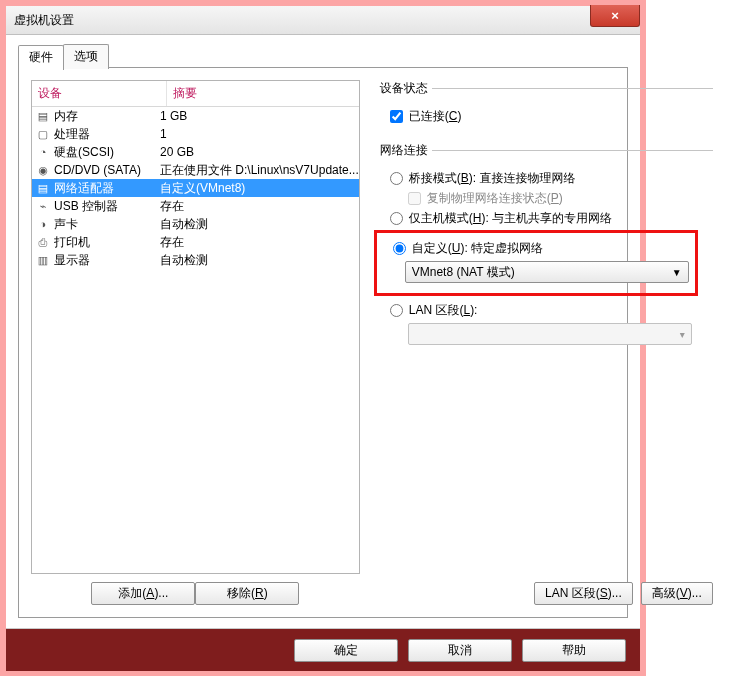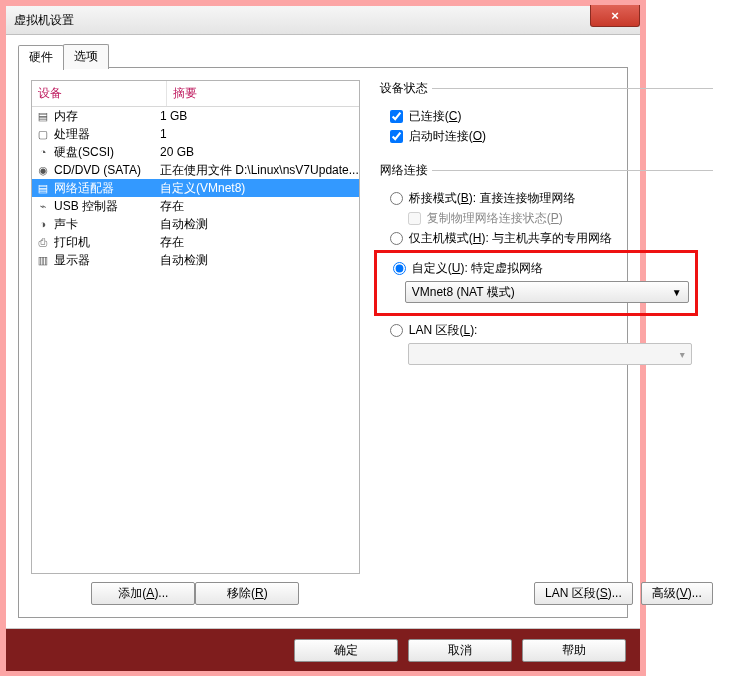--- a/index.html
+++ b/index.html
@@ -140,24 +140,20 @@
         </div>
       </div>
 
       <div class="right-col">
         <fieldset>
           <legend>设备状态</legend>
           <label class="chk-row">
             <input type="checkbox" checked="" style="">
             <span>已连接(<span class="under">C</span>)</span>
           </label>
-          <label class="chk-row">
-            <input type="checkbox" checked="" style="">
-            <span>启动时连接(<span class="under">O</span>)</span>
-          </label>
         </fieldset>
 
         <fieldset>
           <legend>网络连接</legend>
 
           <label class="radio-row">
             <input type="radio" name="net" style="">
             <span>桥接模式(<span class="under">B</span>): 直接连接物理网络</span>
           </label>
           <label class="chk-row indent disabled">

